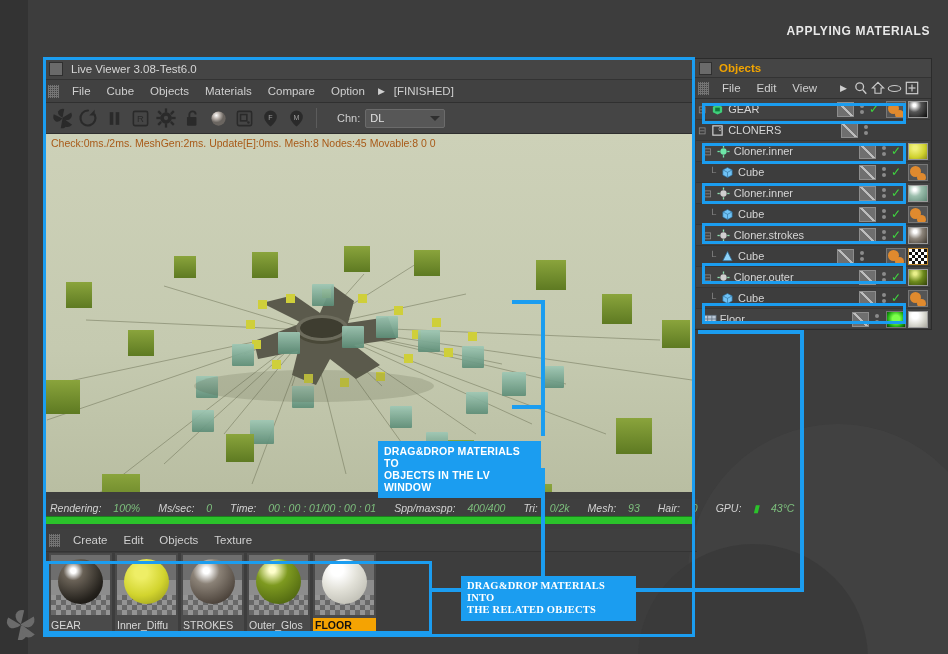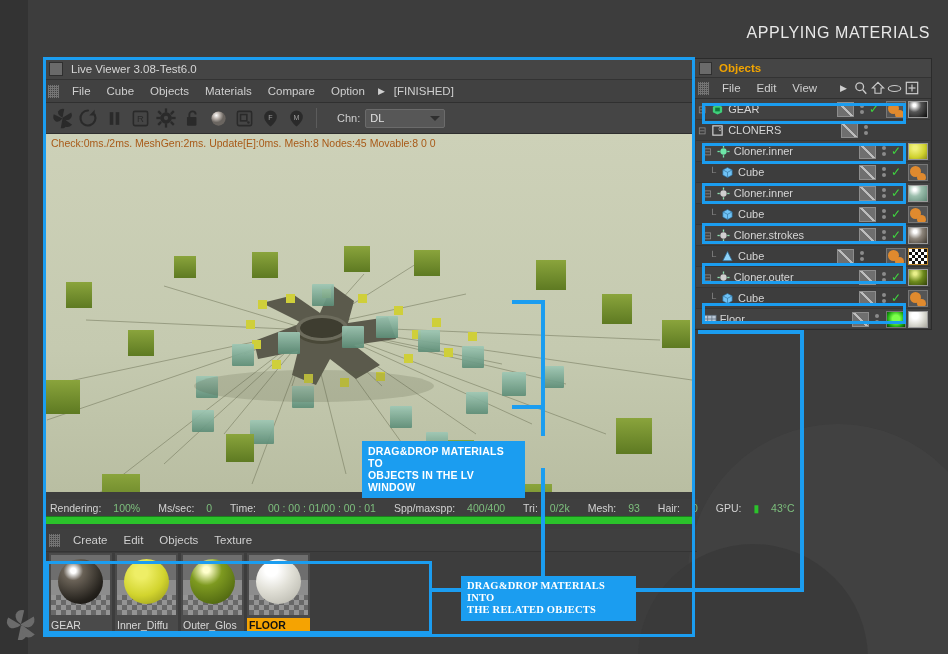--- a/index.html
+++ b/index.html
@@ -7,21 +7,21 @@
        font-family:"Liberation Sans",sans-serif;color:#cfcfcf;}
 
   
   #backdrop{position:absolute;inset:0;background:#3d3d3d;}
   #backdrop .bgswirl{position:absolute;right:-40px;bottom:-70px;width:300px;height:300px;
       border-radius:50%;background:#454545;opacity:.55;}
   #backdrop .bgswirl2{position:absolute;right:80px;bottom:-120px;width:230px;height:230px;
       border-radius:50%;background:#3a3a3a;opacity:.9;}
   #leftrail{position:absolute;left:0;top:0;width:28px;height:654px;background:#333333;}
 
-  #pagetitle{position:absolute;right:18px;top:24px;font-size:16px;font-weight:normal;
+  #pagetitle{position:absolute;right:18px;top:24px;font-size:12px;font-weight:bold;
      letter-spacing:.6px;color:#e8e8e8;}
 
   
   #logo{position:absolute;left:2px;bottom:8px;width:42px;height:215px;}
   #logo .mark{position:absolute;left:2px;bottom:4px;width:34px;height:34px;color:#6b6b6b;}
 
   
   #lv{position:absolute;left:44px;top:58px;width:650px;height:426px;background:#3c3c3c;
       border:1px solid #2b2b2b;box-sizing:border-box;}
   .lv-title{height:20px;background:#454545;display:flex;align-items:center;
@@ -46,21 +46,21 @@
   .chnsel{width:70px;height:17px;background:#575757;border:1px solid #6b6b6b;border-radius:2px;
      display:flex;align-items:center;justify-content:space-between;padding:0 4px;font-size:11px;color:#e2e2e2;}
   .caret{width:0;height:0;border-left:5px solid transparent;border-right:5px solid transparent;
      border-top:5px solid #2f2f2f;}
 
   .render{position:absolute;left:1px;top:75px;width:648px;height:358px;overflow:hidden;
      background:linear-gradient(#ccd0b6,#c6cbb0 55%, #bfc4a7);}
   .statline{position:absolute;left:5px;top:3px;font-size:10.5px;color:#a85a18;white-space:nowrap;}
 
   .lvstatus{position:absolute;left:1px;top:440px;width:648px;height:17px;background:#3f3f3f;
-     display:flex;align-items:center;font-size:10.5px;white-space:nowrap;padding-left:4px;color:#d2d2d2;}
+     display:flex;align-items:center;font-size:10.5px;white-space:nowrap;padding-left:4px;color:#d2d2d2;font-style:italic;}
   .lvstatus .v{color:#7dbf7d;}
   .lvstatus span{margin-right:9px;}
   .progbar{position:absolute;left:1px;top:457px;width:648px;height:7px;background:#2bc22b;
      border-top:1px solid #1d7d1d;}
 
   .mattabs{position:absolute;left:1px;top:470px;width:648px;height:22px;background:#3f3f3f;
      display:flex;align-items:center;padding-left:3px;border-bottom:1px solid #343434;}
   .matgrid{position:absolute;left:4px;top:494px;display:flex;gap:3px;}
   .matcell{width:63px;height:80px;background:#4a4a4a;position:relative;overflow:hidden;}
   .matsphere{position:absolute;left:2px;top:2px;width:59px;height:60px;overflow:hidden;
@@ -399,20 +399,27 @@
     <div class="matcell">
       <div class="matsphere">
         <div class="checker"></div>
         <div class="ball" style="background:radial-gradient(circle at 38% 30%,#eeee66 0 15%,#d2d42e 55%,#8c8e18 100%);"></div>
       </div>
       <div class="matname">Inner_Diffu</div>
     </div>
     <div class="matcell">
       <div class="matsphere">
         <div class="checker"></div>
+        <div class="ball" style="background:radial-gradient(circle at 36% 26%,#fff 0 7%,#8b8277 30%,#494038 80%,#2a2621 100%);"></div>
+      </div>
+      <div class="matname">STROKES</div>
+    </div>
+    <div class="matcell">
+      <div class="matsphere">
+        <div class="checker"></div>
         <div class="ball" style="background:radial-gradient(circle at 36% 24%,#ffffcc 0 7%,#7e9a20 35%,#4d6410 85%,#2b3807 100%);"></div>
       </div>
       <div class="matname">Outer_Glos</div>
     </div>
     <div class="matcell">
       <div class="matsphere">
         <div class="checker"></div>
         <div class="ball" style="background:radial-gradient(circle at 34% 24%,#ffffff 0 14%,#e2e1d8 45%,#b9b8ae 90%,#9d9c92 100%);"></div>
       </div>
       <div class="matname sel">FLOOR</div>
@@ -731,21 +738,21 @@
 <div class="cline" style="left:541px;top:300px;width:4px;height:136px;"></div>
 <div class="cline" style="left:512px;top:300px;width:33px;height:4px;"></div>
 <div class="cline" style="left:512px;top:405px;width:33px;height:4px;"></div>
 <div class="cline" style="left:541px;top:468px;width:4px;height:122px;"></div>
 
 <div class="cline" style="left:430px;top:588px;width:40px;height:4px;"></div>
 <div class="cline" style="left:634px;top:588px;width:170px;height:4px;"></div>
 <div class="cline" style="left:800px;top:330px;width:4px;height:260px;"></div>
 <div class="cline" style="left:698px;top:330px;width:106px;height:4px;"></div>
 
-<div class="callout" style="left:362px;top:441px;width:163px;">
+<div class="callout" style="left:378px;top:441px;width:163px;">
   <div>DRAG&amp;DROP MATERIALS TO</div>
   <div>OBJECTS IN THE LV WINDOW</div>
 </div>
 
 <div class="callout" style="left:461px;top:576px;width:175px;font-family:Liberation Serif, serif;">
   <div>DRAG&amp;DROP MATERIALS INTO</div>
   <div>THE RELATED OBJECTS</div>
 </div>
 
 </body></html>

